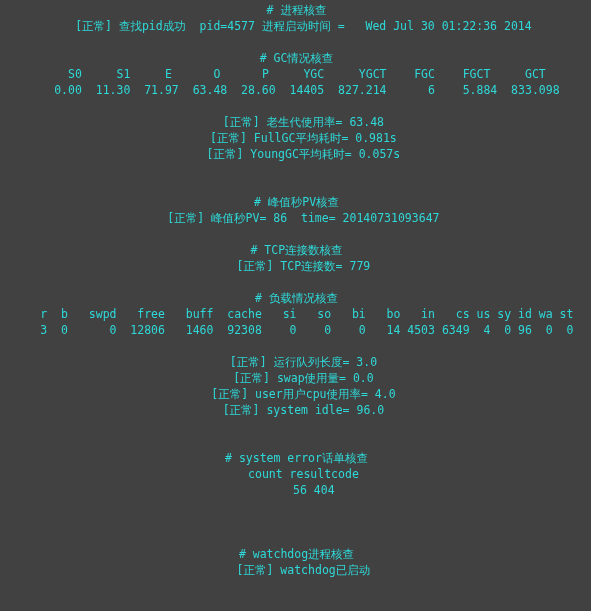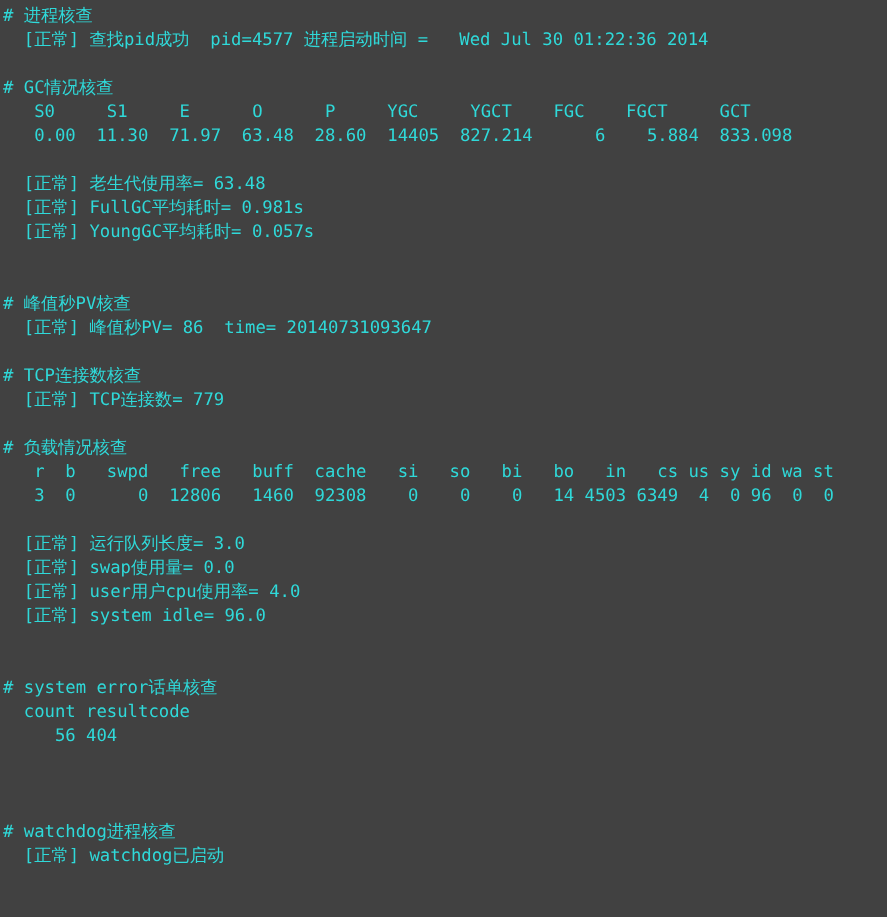--- a/index.html
+++ b/index.html
@@ -24,20 +24,21 @@
     white-space: pre;
     padding: 2px 0 0 0;
     box-sizing: border-box;
     overflow: hidden;
     -webkit-font-smoothing: antialiased;
   }
   .line {
     height: 16px;
     white-space: pre;
     padding-left: 2px;
+    text-align: center;
   }
   .blank { height: 16px; }
   .hdr  { color: #2fd9d9; }
 </style>
 </head>
 <body>
 
 <div id="terminal"><div class="line hdr"># 进程核查</div><div class="line">  [正常] 查找pid成功  pid=4577 进程启动时间 =   Wed Jul 30 01:22:36 2014</div><div class="blank">&nbsp;</div><div class="line hdr"># GC情况核查</div><div class="line">   S0     S1     E      O      P     YGC     YGCT    FGC    FGCT     GCT</div><div class="line">   0.00  11.30  71.97  63.48  28.60  14405  827.214      6    5.884  833.098</div><div class="blank">&nbsp;</div><div class="line">  [正常] 老生代使用率= 63.48</div><div class="line">  [正常] FullGC平均耗时= 0.981s</div><div class="line">  [正常] YoungGC平均耗时= 0.057s</div><div class="blank">&nbsp;</div><div class="blank">&nbsp;</div><div class="line hdr"># 峰值秒PV核查</div><div class="line">  [正常] 峰值秒PV= 86  time= 20140731093647</div><div class="blank">&nbsp;</div><div class="line hdr"># TCP连接数核查</div><div class="line">  [正常] TCP连接数= 779</div><div class="blank">&nbsp;</div><div class="line hdr"># 负载情况核查</div><div class="line">   r  b   swpd   free   buff  cache   si   so   bi   bo   in   cs us sy id wa st</div><div class="line">   3  0      0  12806   1460  92308    0    0    0   14 4503 6349  4  0 96  0  0</div><div class="blank">&nbsp;</div><div class="line">  [正常] 运行队列长度= 3.0</div><div class="line">  [正常] swap使用量= 0.0</div><div class="line">  [正常] user用户cpu使用率= 4.0</div><div class="line">  [正常] system idle= 96.0</div><div class="blank">&nbsp;</div><div class="blank">&nbsp;</div><div class="line hdr"># system error话单核查</div><div class="line">  count resultcode</div><div class="line">     56 404</div><div class="blank">&nbsp;</div><div class="blank">&nbsp;</div><div class="blank">&nbsp;</div><div class="line hdr"># watchdog进程核查</div><div class="line">  [正常] watchdog已启动</div><div class="blank">&nbsp;</div><div class="blank">&nbsp;</div><div class="line hdr"># 存储使用率核查</div></div>
 
 </body></html>

